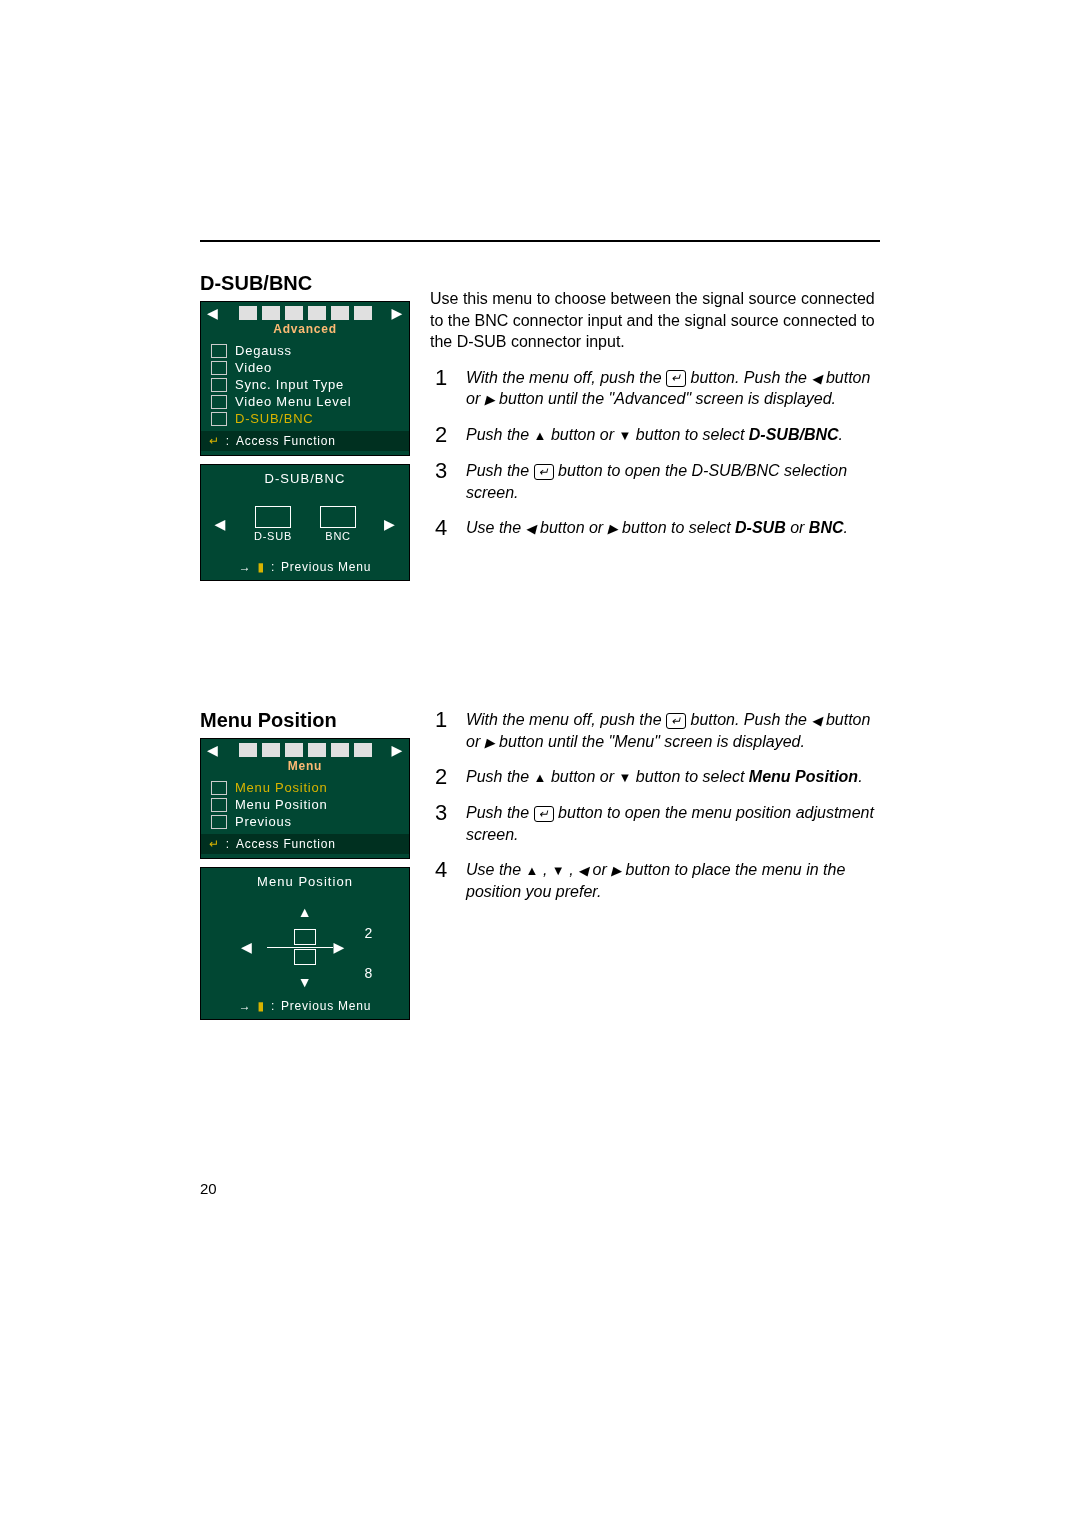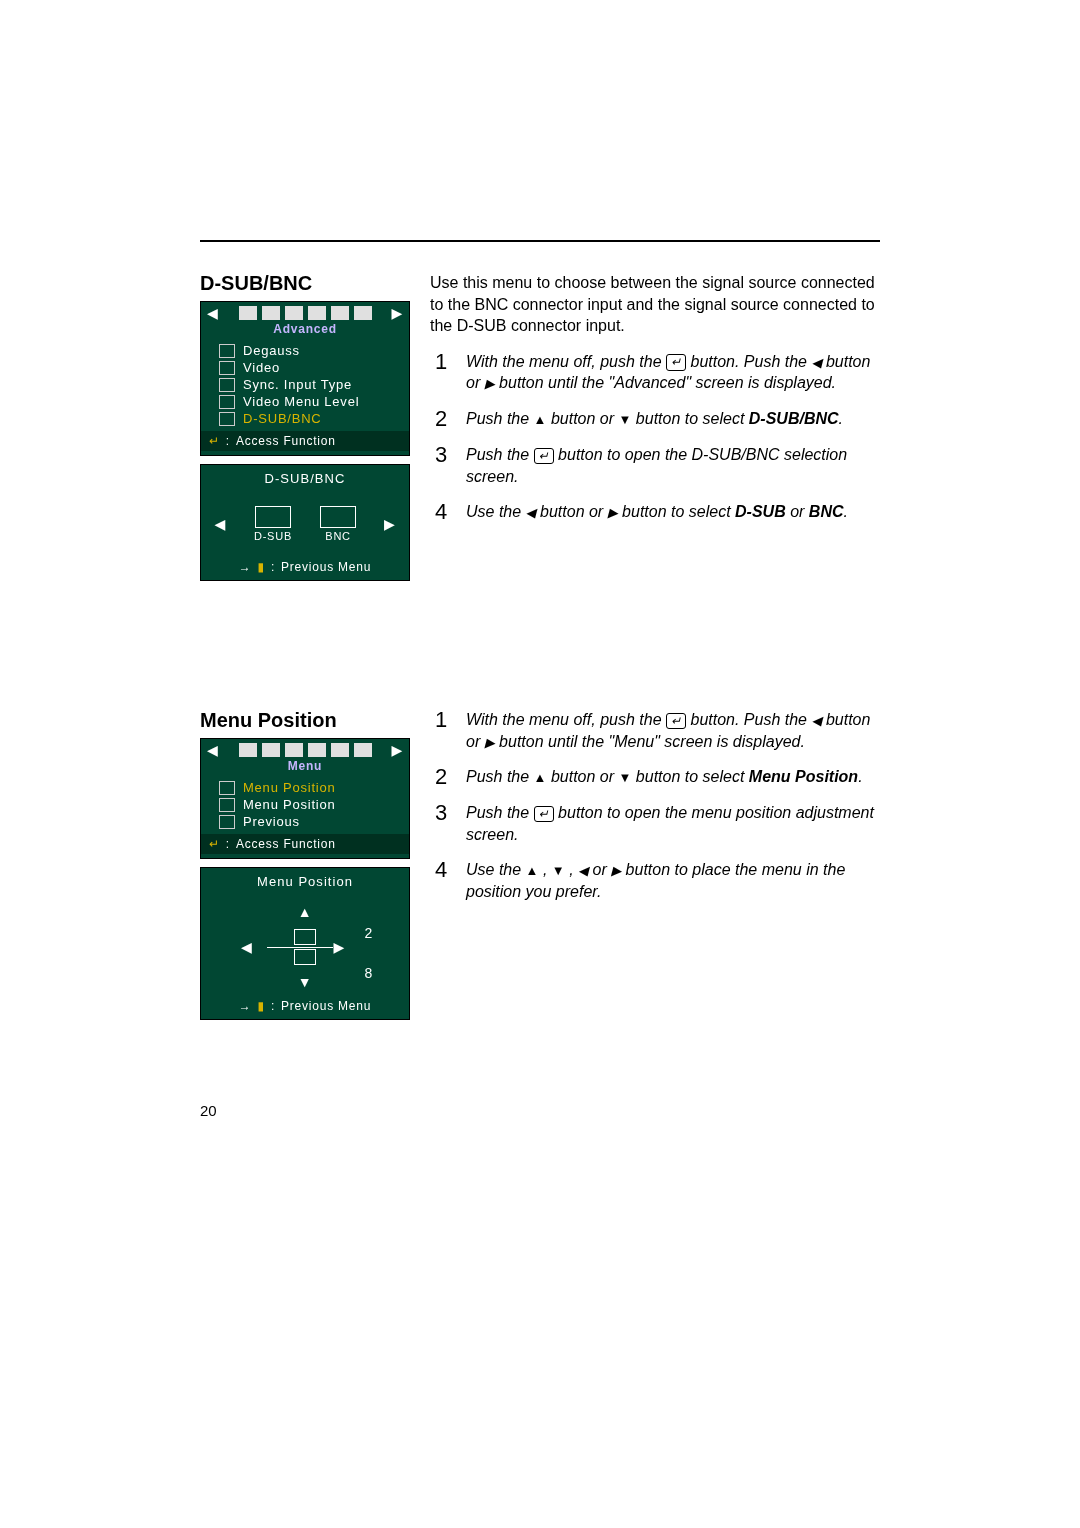--- a/index.html
+++ b/index.html
@@ -65,28 +65,27 @@
     flex: 1;
   }
   .osd-tab {
     width: 18px;
     height: 14px;
     background: #e0e0e0;
     display: inline-block;
   }
   .osd-title-row {
     text-align: center;
-    color: #c4b5fd;
+    color: #fdba74;
     font-weight: bold;
     padding-bottom: 2px;
     font-size: 12px;
   }
   .osd-list {
     padding: 4px 10px;
-    margin-left: 8px;
   }
   .osd-item {
     display: flex;
     align-items: center;
     gap: 8px;
     padding: 1px 0;
     font-size: 13px;
   }
   .osd-item.hl {
     color: #d8b400;
@@ -136,21 +135,21 @@
   .tri { font-size: 14px; line-height:1; }
   .prev-row {
     display:flex;
     align-items:center;
     justify-content:center;
     gap:6px;
     font-size:12px;
     padding:4px 0 2px 0;
   }
   .prev-row .sq { color:#d8b400; }
-  .intro { margin-bottom: 14px; }
+  .intro { margin-bottom: 14px; margin-top: 16px; }
   .steps { }
   .step {
     display: flex;
     gap: 14px;
     margin-bottom: 14px;
   }
   .step-sym {
     width: 22px;
     font-size: 22px;
     line-height: 1;
@@ -165,21 +164,21 @@
     padding: 0 4px;
     font-size: 12px;
     line-height: 1.2;
     vertical-align: middle;
   }
   .ftri { font-size: 13px; }
   .bold { font-weight: bold; }
   .page-num {
     position: absolute;
     left: 200px;
-    top: 1102px;
+    top: 1180px;
     font-size: 15px;
   }
   
   .pos-grid {
     position: relative;
     width: 140px;
     height: 84px;
     margin: 6px auto 6px auto;
   }
   .pos-grid .val-h { position:absolute; right:2px; top:20px; font-size:14px; }

